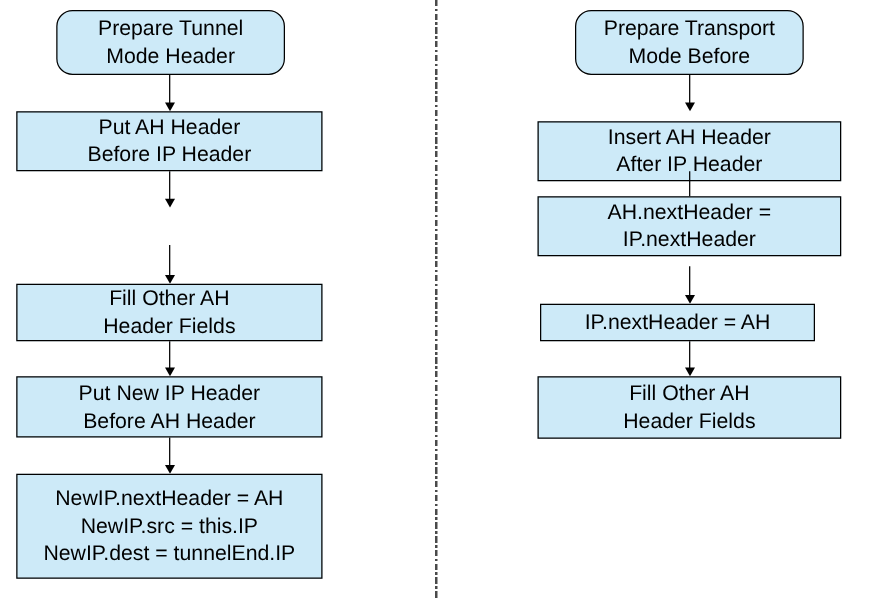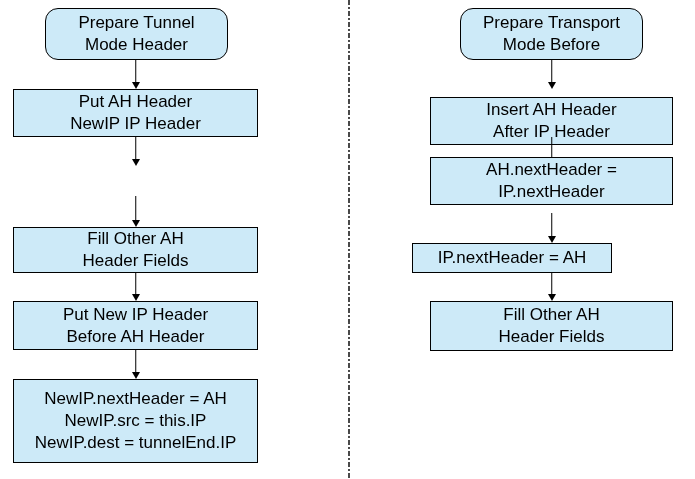--- a/index.html
+++ b/index.html
@@ -82,21 +82,21 @@
 <div class="canvas">
 
   <div class="divider" style="left:348px;"></div>
 
   <div class="node start" style="left:45px; top:8px;   width:183px; height:52px;">Prepare Tunnel
 Mode Header</div>
 
   <div class="arrow" style="left:131px; top:60px;  height:29px;"></div>
 
   <div class="node" style="left:13px; top:89px;  width:245px; height:48px;">Put AH Header
-NewIP IP Header</div>
+Before IP Header</div>
 
   <div class="arrow" style="left:131px; top:137px; height:29px;"></div>
 
 
   <div class="arrow" style="left:131px; top:196px; height:31px;"></div>
 
   <div class="node" style="left:13px; top:227px; width:245px; height:46px;">Fill Other AH
 Header Fields</div>
 
   <div class="arrow" style="left:131px; top:273px; height:28px;"></div>
@@ -118,20 +118,20 @@
   <div class="node" style="left:430px; top:97px;  width:243px; height:48px;">Insert AH Header
 After IP Header</div>
 
   <div class="arrow" style="left:547px; top:137px; height:28px;"></div>
 
   <div class="node" style="left:430px; top:157px; width:243px; height:48px;">AH.nextHeader =
 IP.nextHeader</div>
 
   <div class="arrow" style="left:547px; top:213px; height:30px;"></div>
 
-  <div class="node" style="left:412px; top:243px; width:200px; height:30px;">IP.nextHeader = AH</div>
+  <div class="node" style="left:432px; top:243px; width:220px; height:30px;">IP.nextHeader = AH</div>
 
   <div class="arrow" style="left:547px; top:273px; height:28px;"></div>
 
   <div class="node" style="left:430px; top:301px; width:243px; height:50px;">Fill Other AH
 Header Fields</div>
 
 </div>
 
 </body></html>

